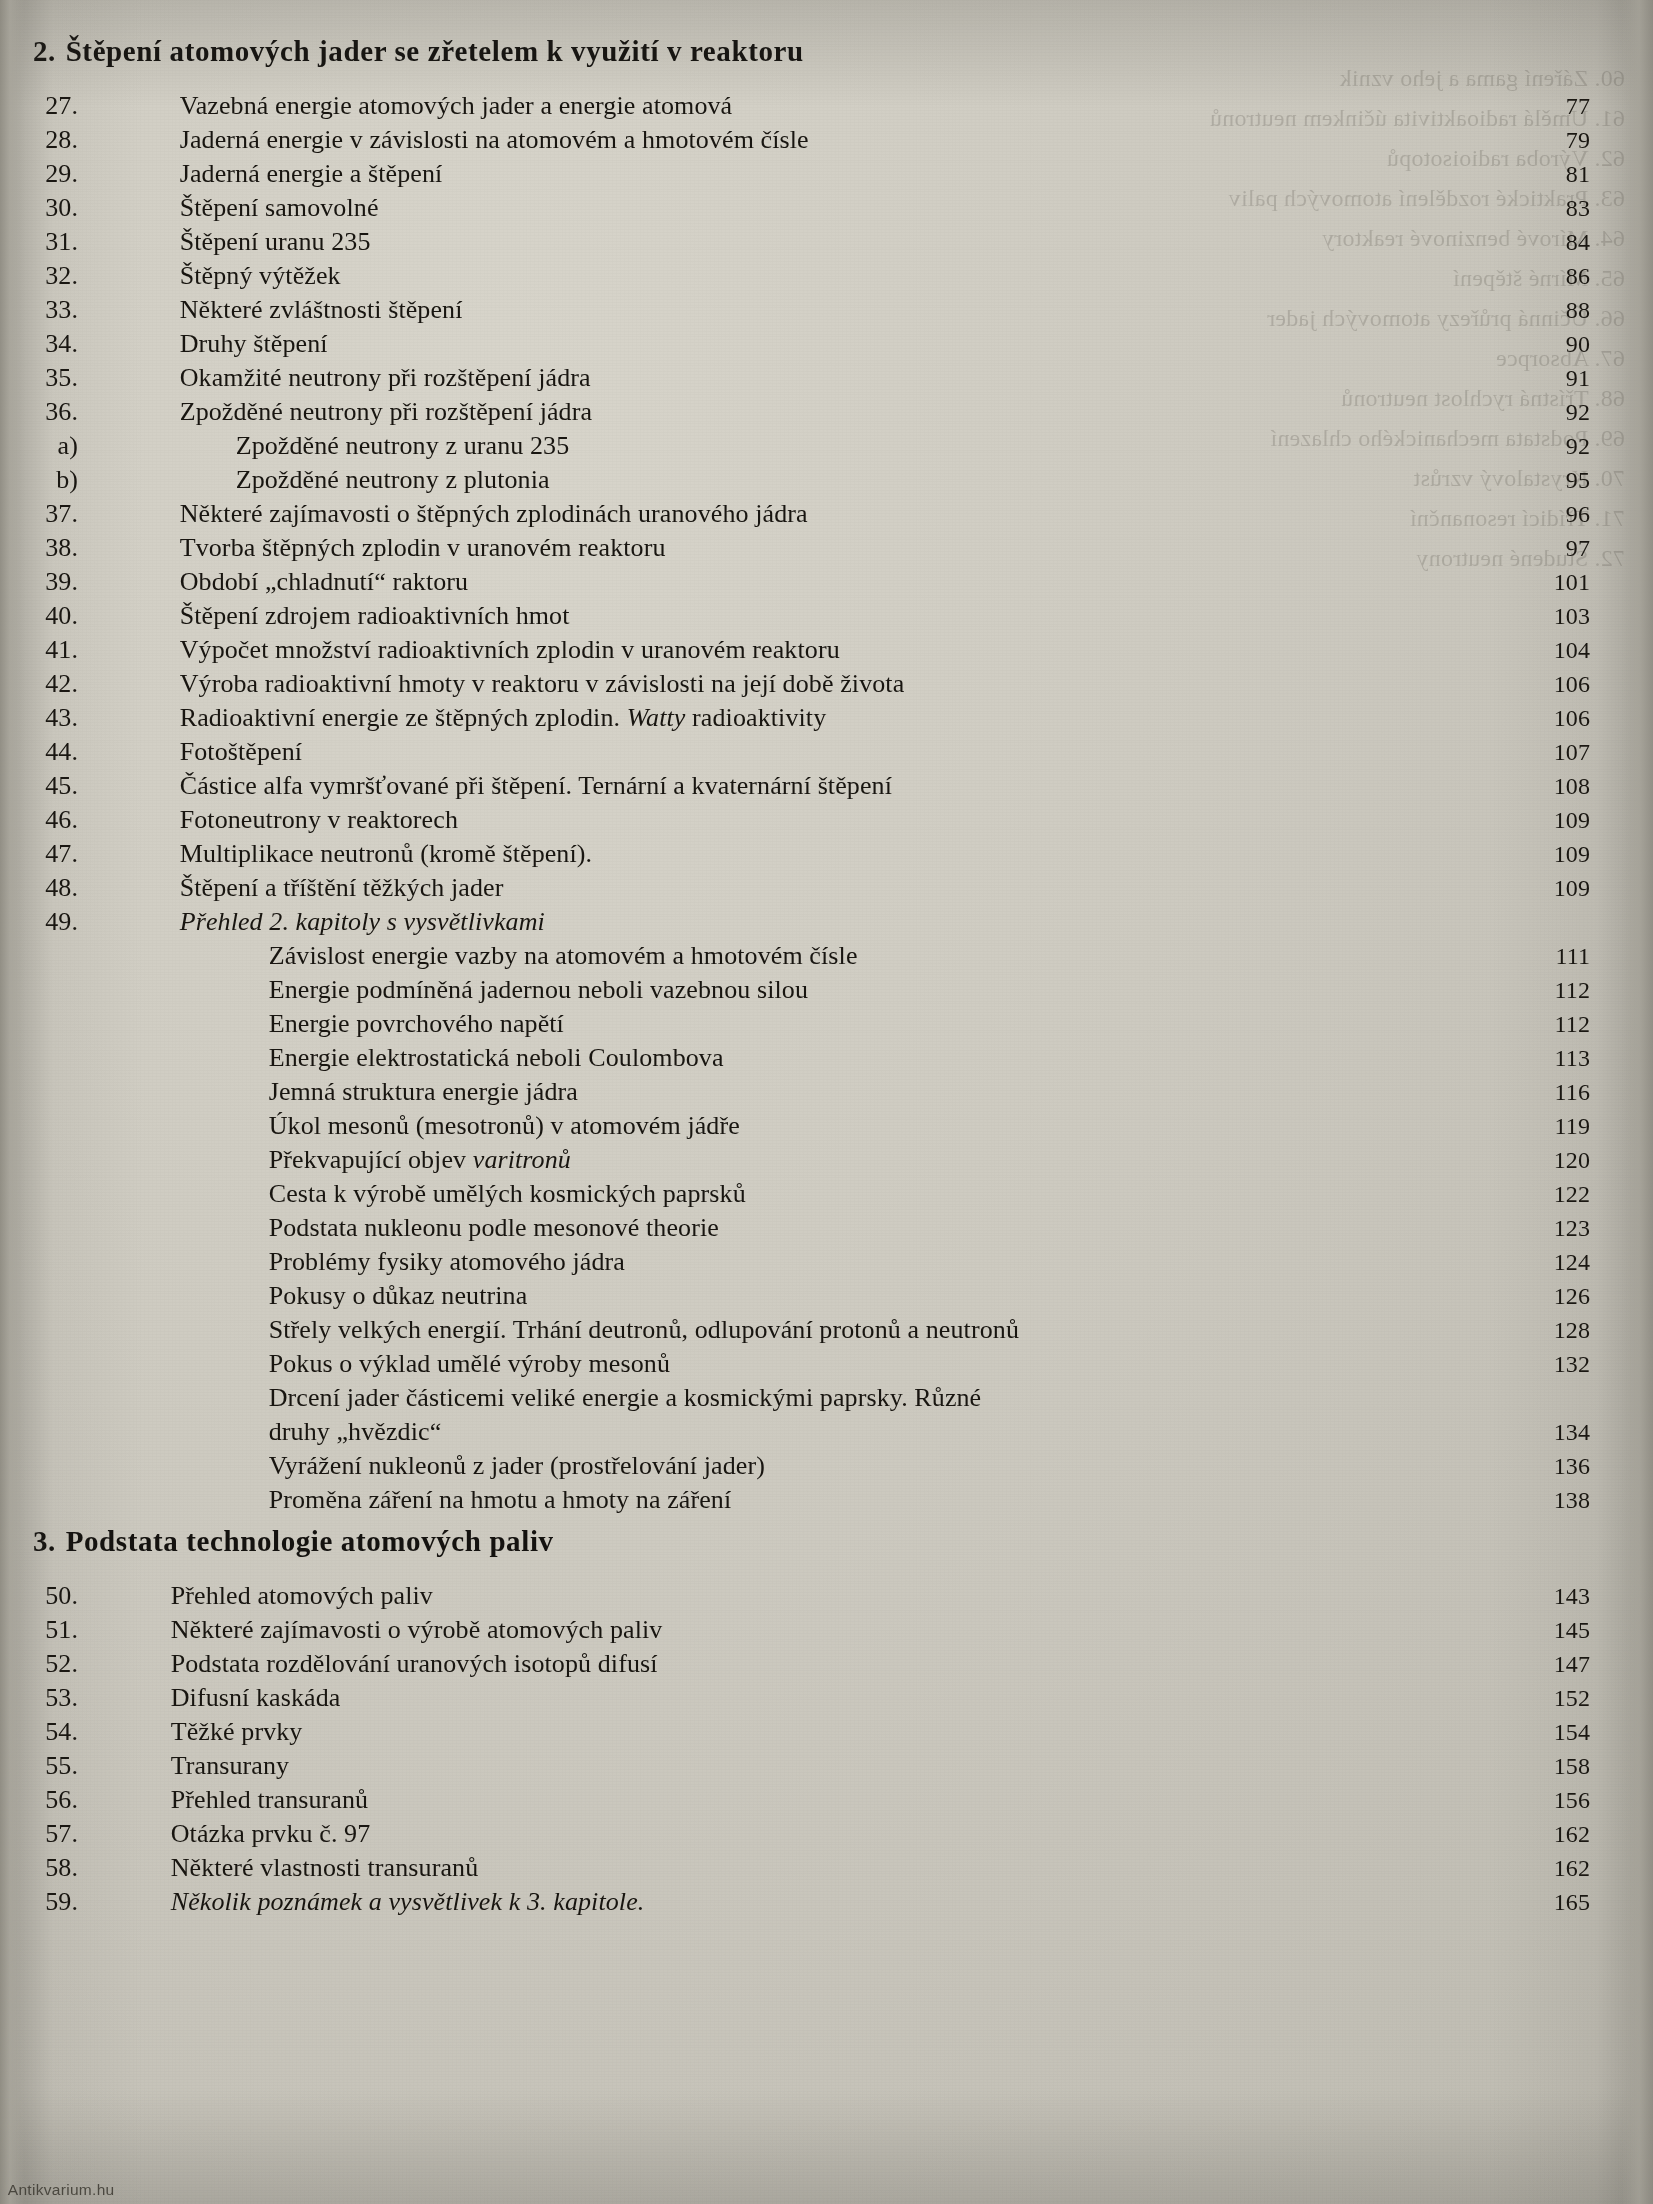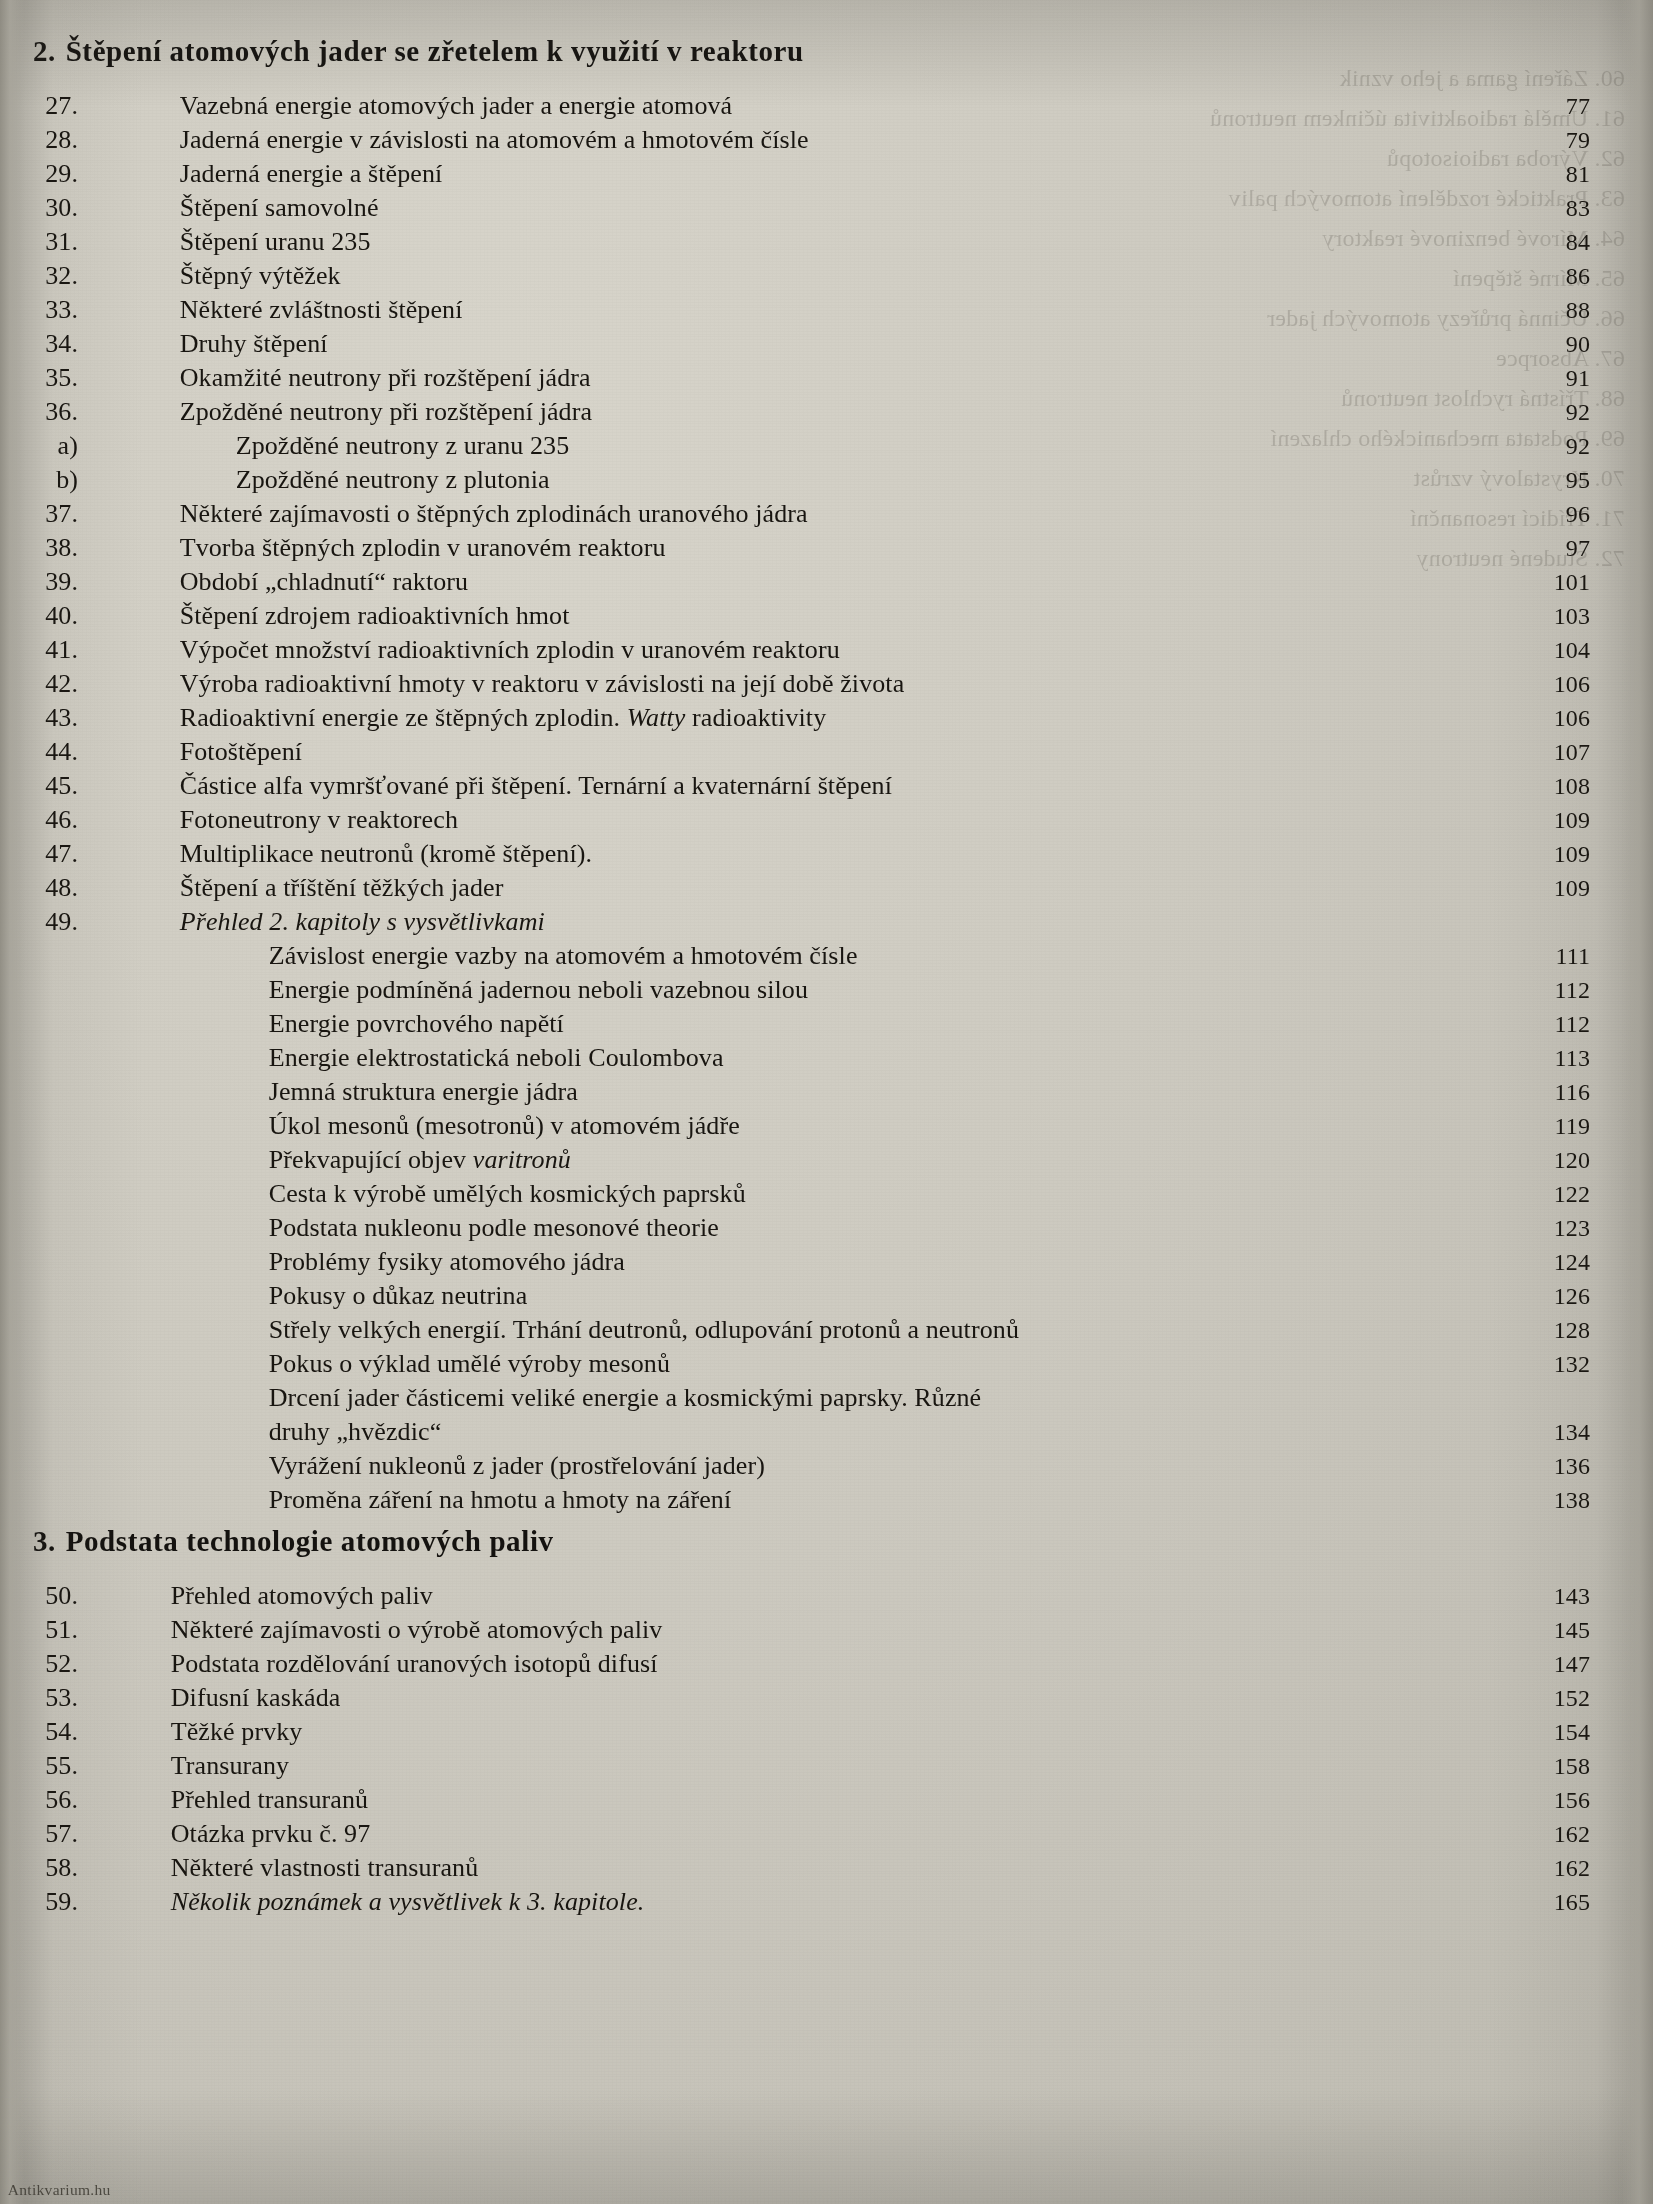--- a/index.html
+++ b/index.html
@@ -106,21 +106,21 @@
   .lvl1 { padding-left: 91px; }
   .lvl2 { padding-left: 147px; }
   .lvl3 { padding-left: 180px; }
   .lvl1b { padding-left: 82px; }
 
   .sub .label { font-style: normal; }
   .watermark {
     position: absolute;
     left: 7.8px;
     bottom: 5.8px;
-    font-family: Liberation Serif, serif;
+    font-family: Liberation Sans, sans-serif;
     font-size: 15.5px;
     color: #3b3830;
     opacity: .85;
     letter-spacing: 0.3px;
   }
   .edge-left {
     position: absolute;
     top: 0; left: 0; width: 25px; height: 100%;
     background: linear-gradient(90deg, #8e8b81 0%, #a9a69c 40%, rgba(185,182,173,0) 100%);
     opacity: .8;

